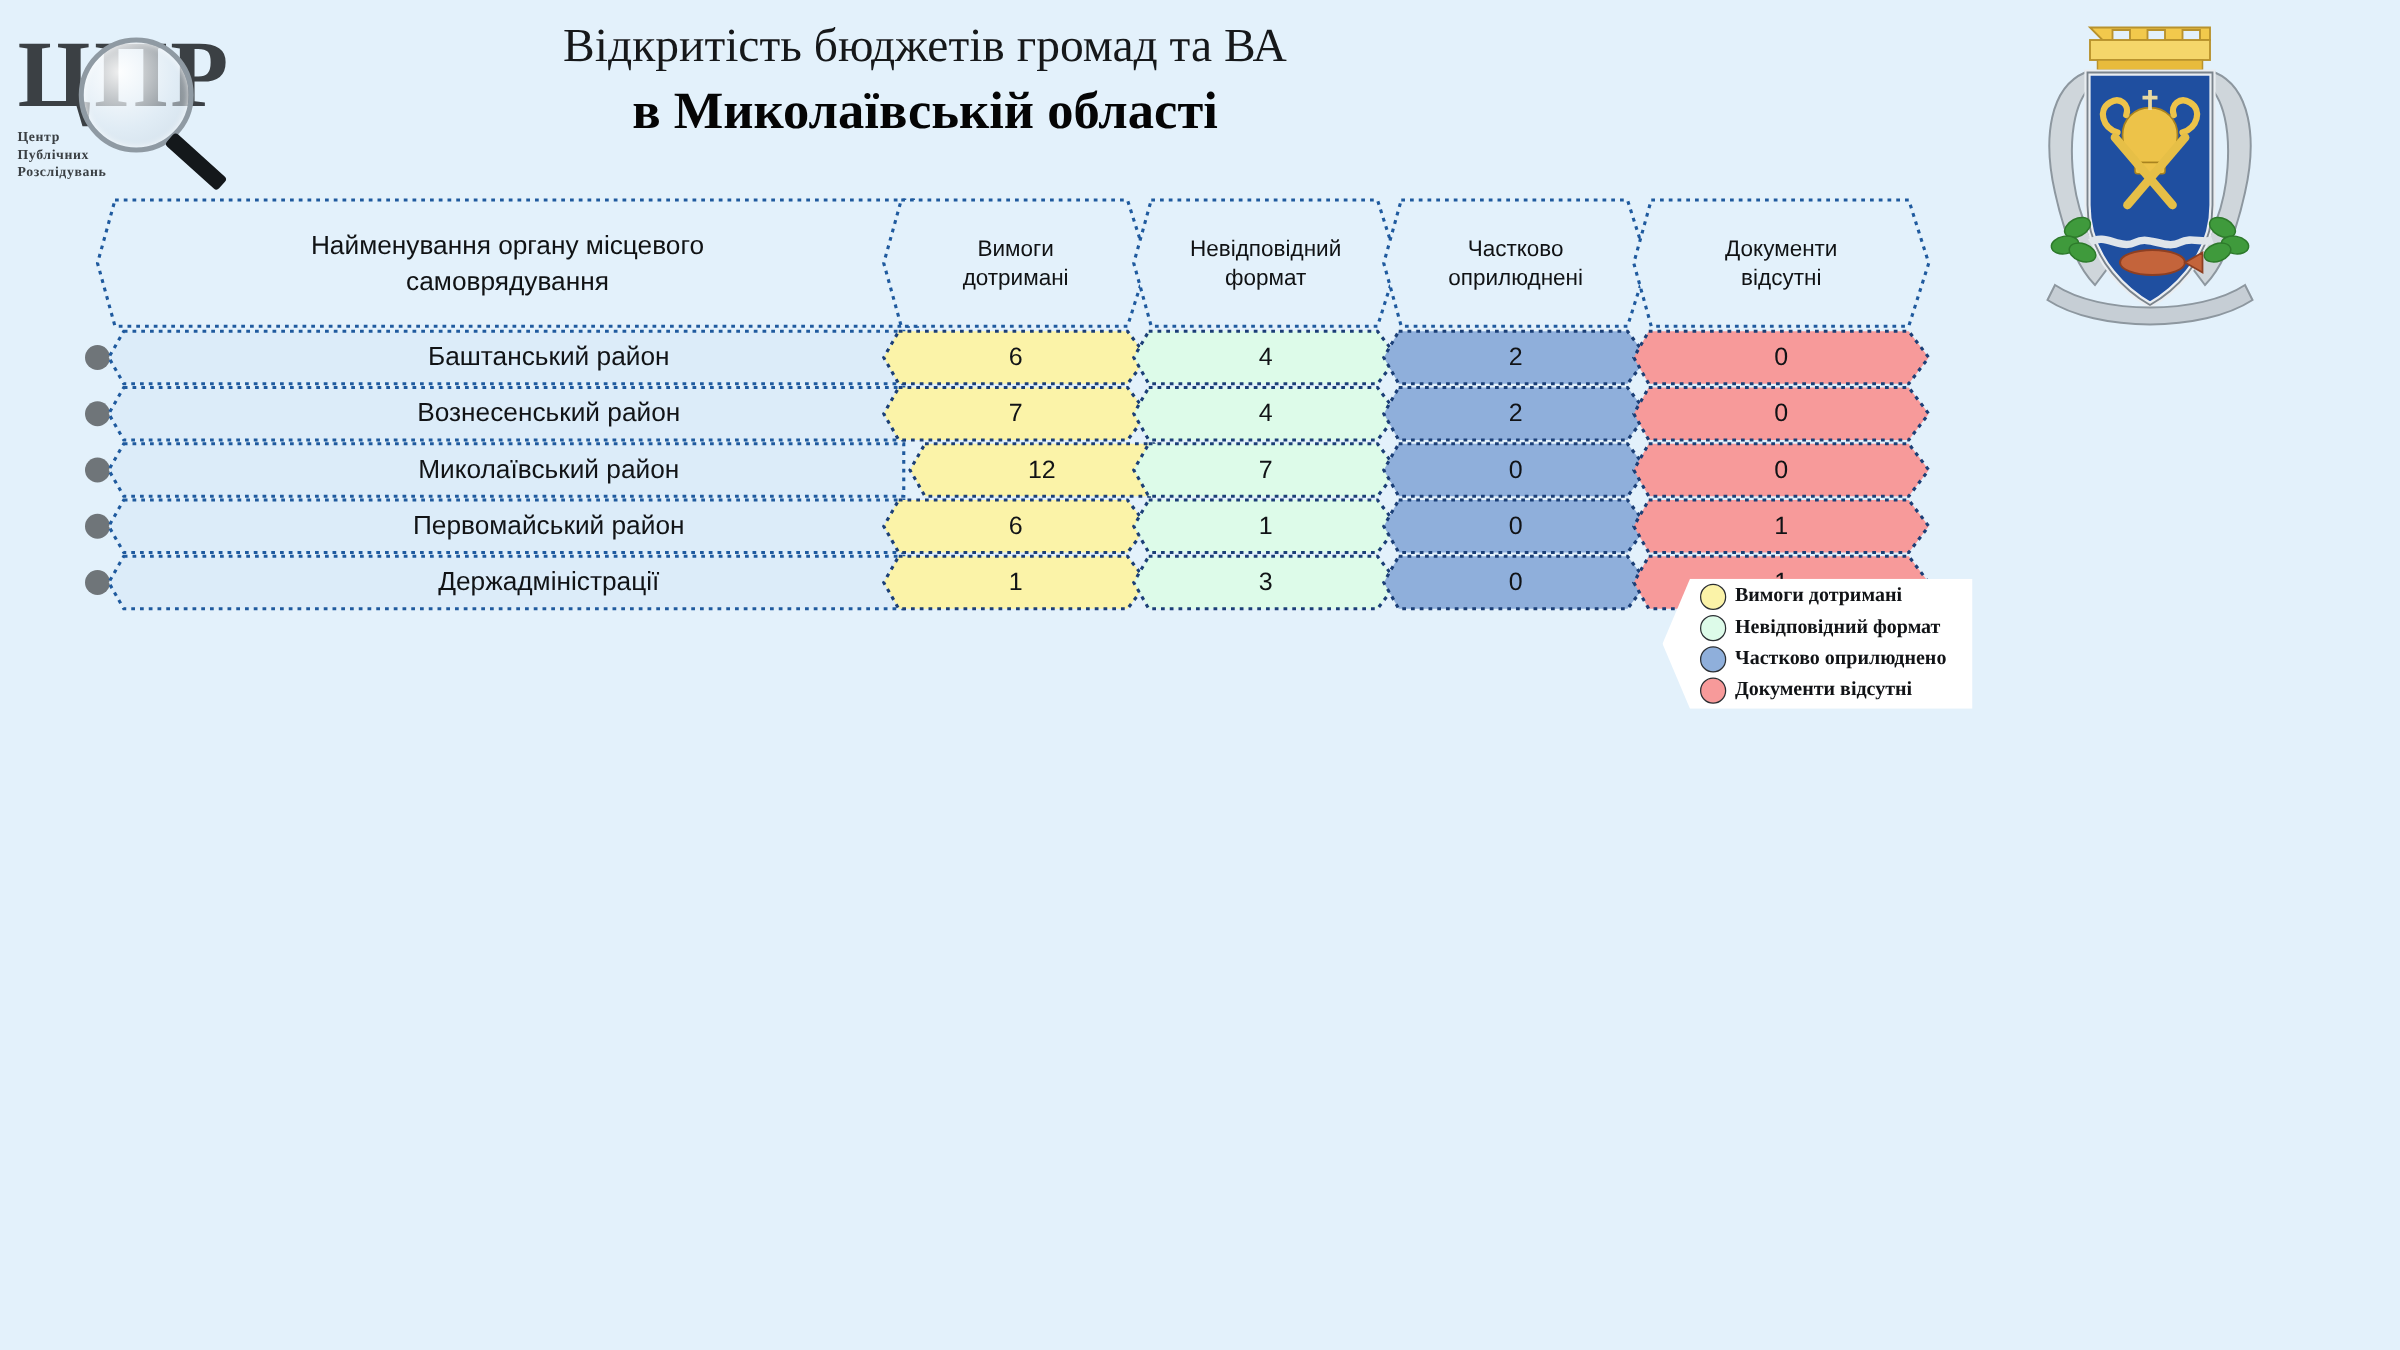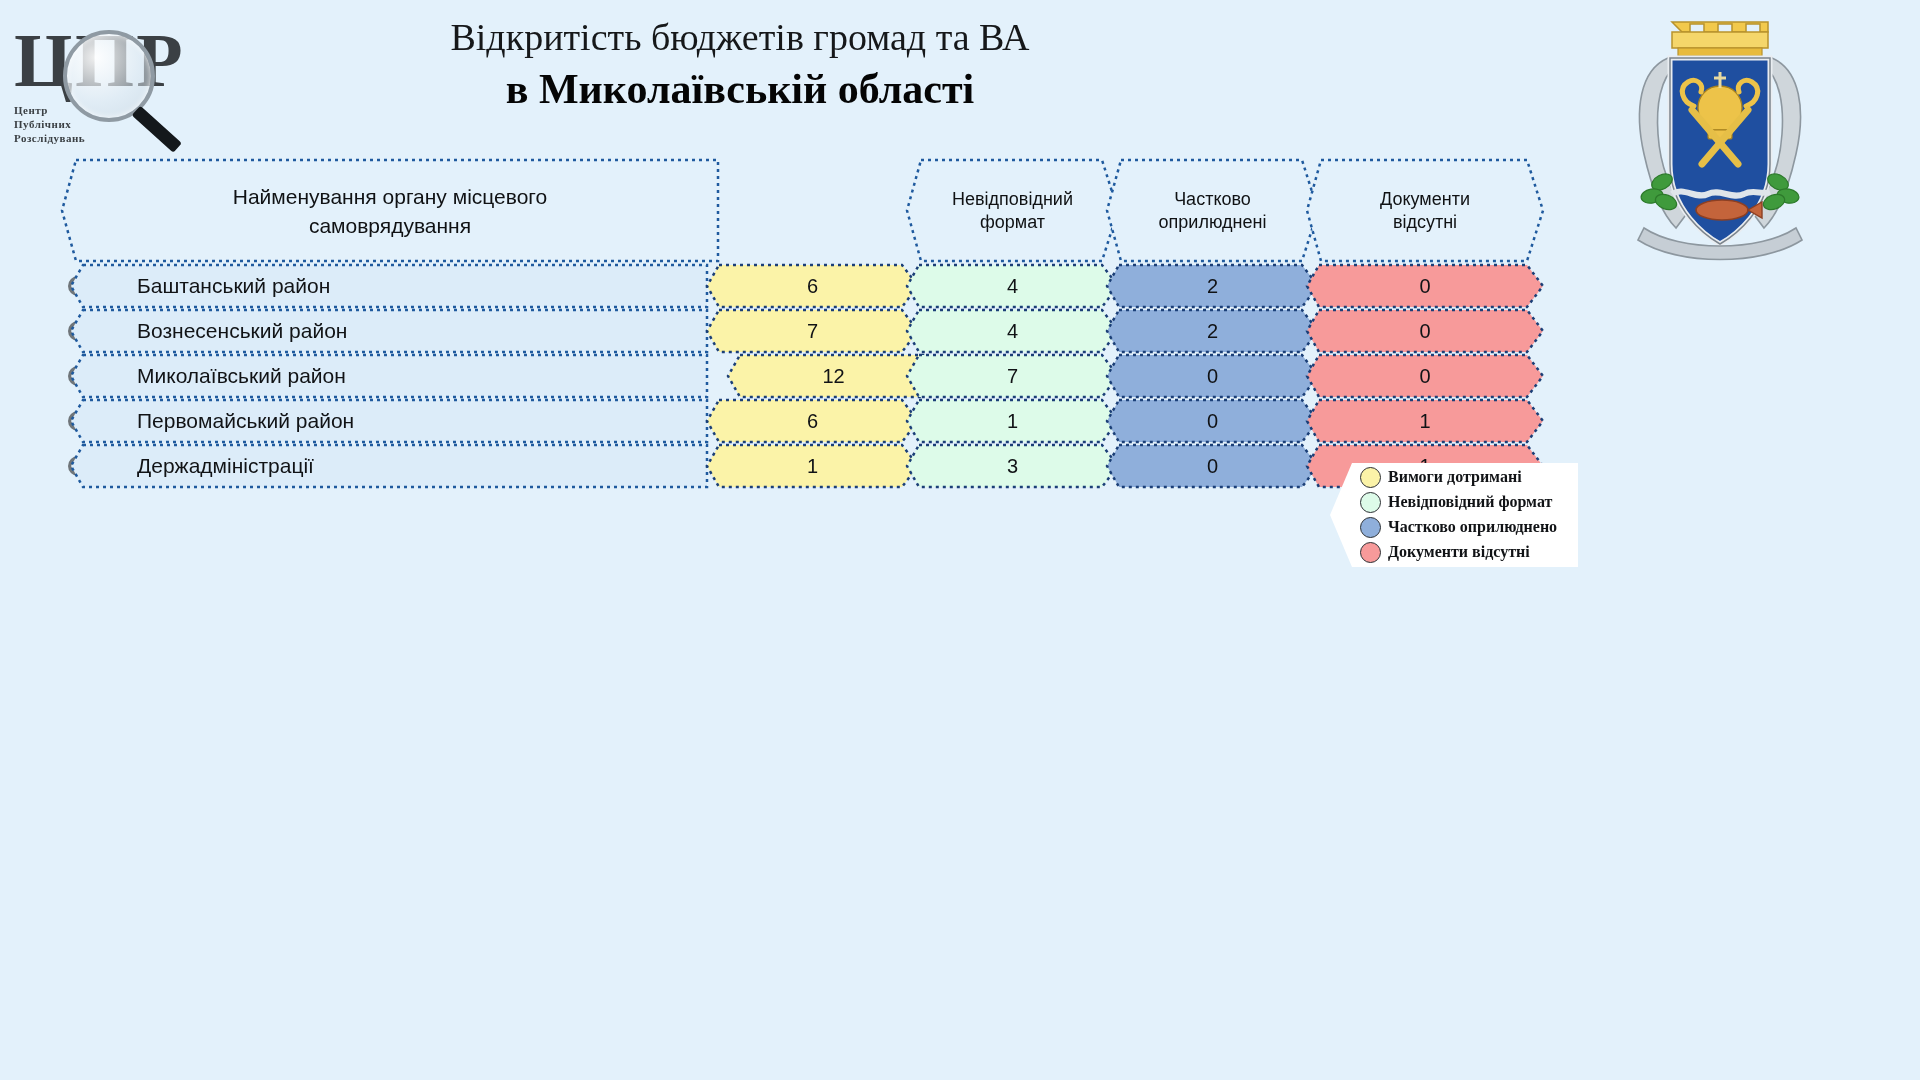--- a/index.html
+++ b/index.html
@@ -54,22 +54,22 @@
   }
   .hdr-svgbox{position:absolute;left:0;top:0;width:100%;height:100%;}
   .hdr-txt{position:relative;font-size:18px;line-height:23px;color:#101214;}
   
   .row{position:relative;height:46px;margin-bottom:-1px;}
   .bullet{
     position:absolute;left:8px;top:13px;width:20px;height:20px;border-radius:50%;
     background:#6f7579;
   }
   .namecell{
-    position:absolute;left:9px;top:0;width:640px;height:46px;
-    display:flex;align-items:center;
+    position:absolute;left:25px;top:0;width:640px;height:46px;
+    display:flex;align-items:center;justify-content:center;
   }
   .namecell .nametxt{
     position:relative;padding-left:68px;font-size:21px;color:#111316;white-space:nowrap;
   }
   .valcell{position:absolute;top:0;height:46px;}
   .valcell .num{
     position:absolute;left:0;top:0;width:100%;height:46px;
     display:flex;align-items:center;justify-content:center;
     font-size:20px;color:#111316;
   }
@@ -153,30 +153,39 @@
     </g>
 
     <path d="M34 214 C70 238 150 238 186 214 L192 226 C152 252 68 252 28 226 Z" fill="#c6ced5" stroke="#8d979f" stroke-width="1.6"></path>
   </svg>
 </div>
 
 <div id="table-wrap">
 
   <div class="hdr-row">
 
-    <div class="hdr-shape" style="left:0;width:660px;">
+    <div class="hdr-shape" style="left:16px;width:660px;">
       <svg class="hdr-svgbox" viewBox="0 0 660 105" preserveAspectRatio="none">
         <polygon points="16,2 658,2 658,103 16,103 2,52.5" fill="#e3f1fb" stroke="#1f5a9e" stroke-width="2.5" stroke-dasharray="3 4"></polygon>
       </svg>
       <div class="hdr-txt" style="font-size:21px;line-height:29px;">
         <div>Найменування органу місцевого</div>
         <div>самоврядування</div>
       </div>
     </div>
 
+    <div class="hdr-shape" style="left:645px;width:215px;">
+      <svg class="hdr-svgbox" viewBox="0 0 215 105" preserveAspectRatio="none">
+        <polygon points="16,2 197,2 213,52.5 197,103 16,103 2,52.5" fill="#e3f1fb" stroke="#1f5a9e" stroke-width="2.5" stroke-dasharray="3 4"></polygon>
+      </svg>
+      <div class="hdr-txt">
+        <div>Вимоги</div>
+        <div>дотримані</div>
+      </div>
+    </div>
 
     <div class="hdr-shape" style="left:845px;width:215px;">
       <svg class="hdr-svgbox" viewBox="0 0 215 105" preserveAspectRatio="none">
         <polygon points="16,2 197,2 213,52.5 197,103 16,103 2,52.5" fill="#e3f1fb" stroke="#1f5a9e" stroke-width="2.5" stroke-dasharray="3 4"></polygon>
       </svg>
       <div class="hdr-txt">
         <div>Невідповідний</div>
         <div>формат</div>
       </div>
     </div>

